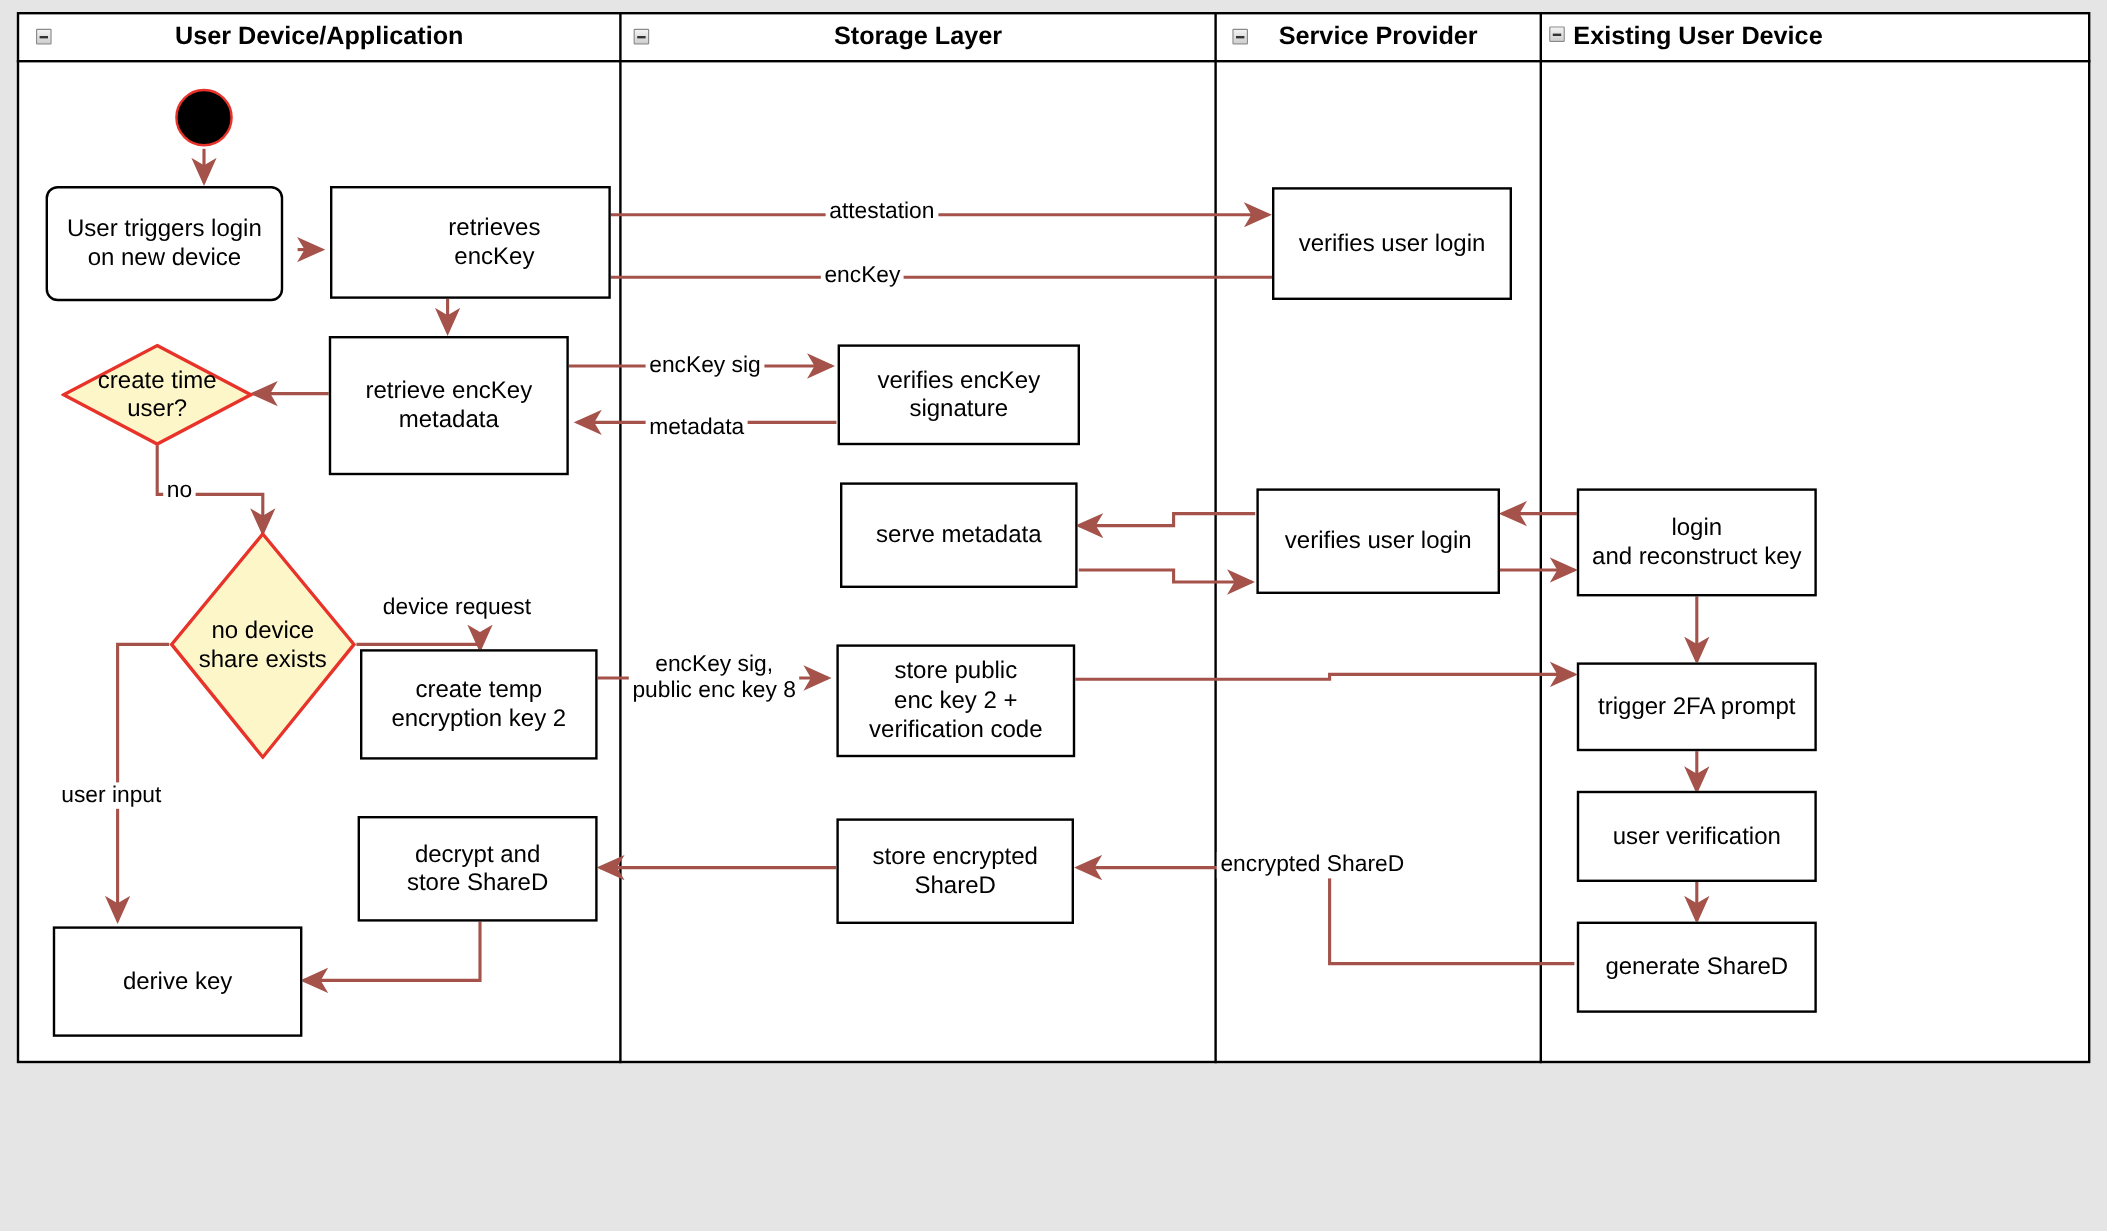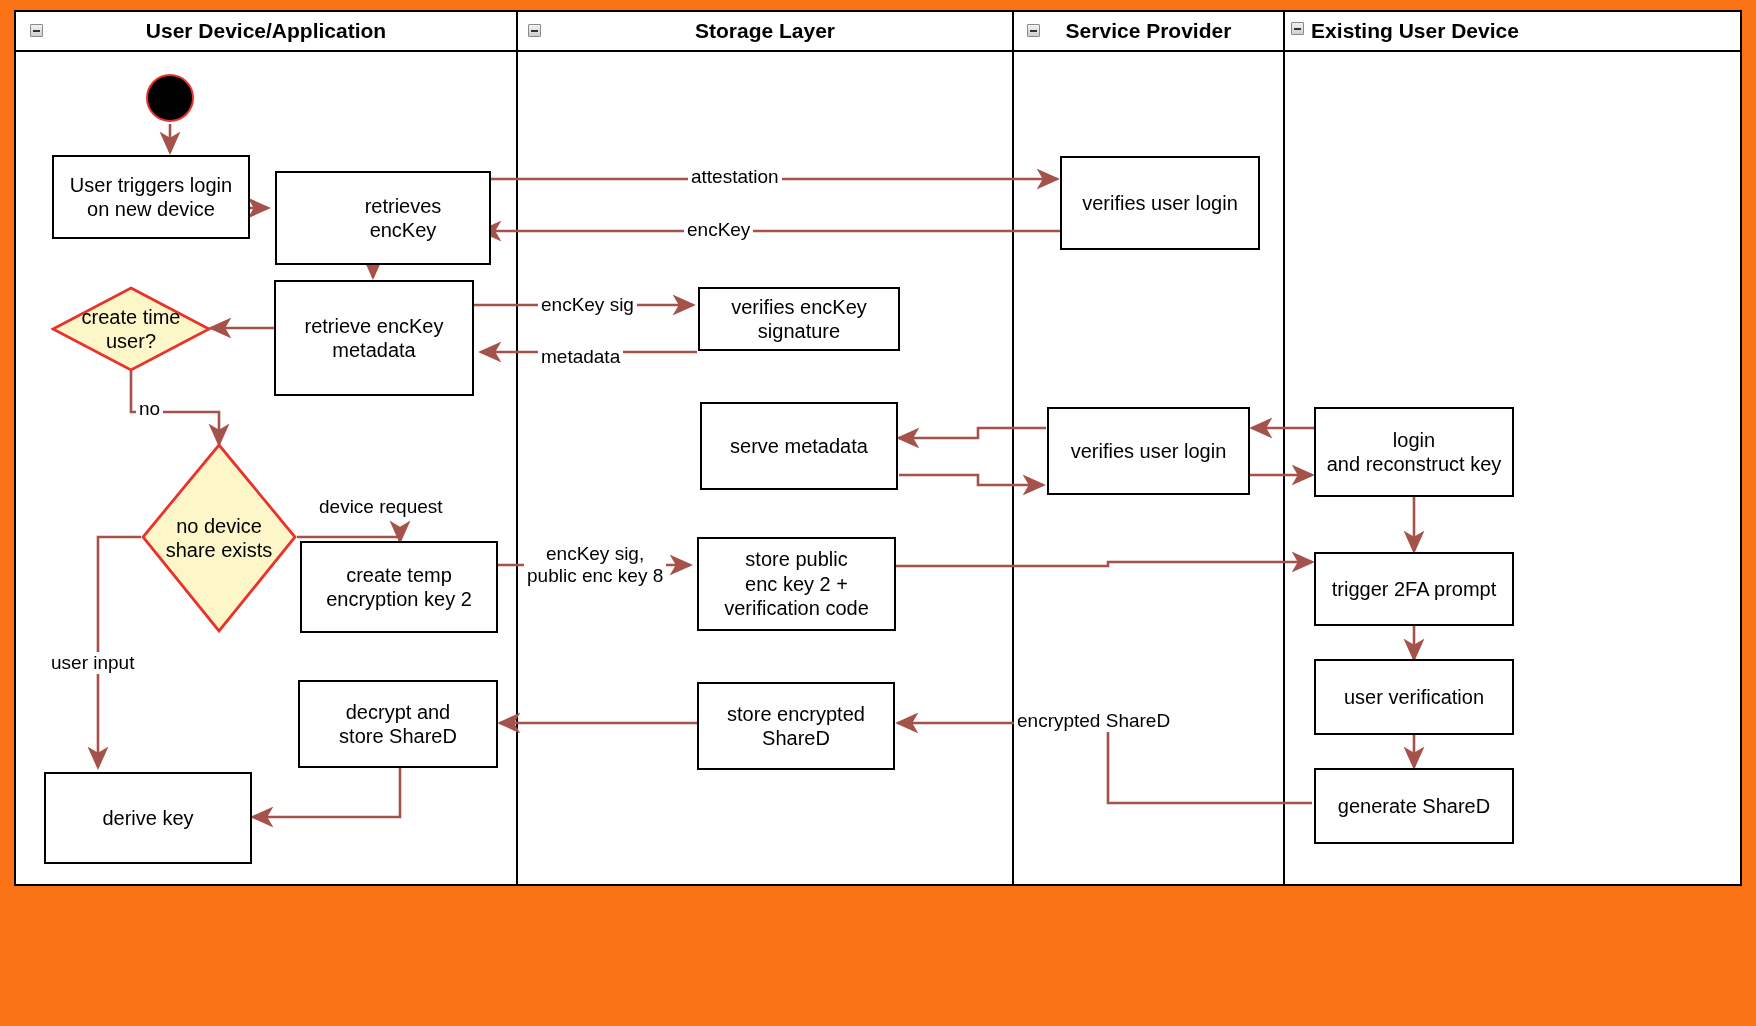--- a/index.html
+++ b/index.html
@@ -6,21 +6,21 @@
   html, body {
     margin: 0;
     padding: 0;
     background: #ffffff;
     font-family: "Liberation Sans", sans-serif;
   }
   #canvas {
     position: relative;
     width: 1756px;
     height: 1026px;
-    background: #f97316;
+    background: #e5e5e5;
     overflow: hidden;
   }
   
   .lane-frame {
     position: absolute;
     left: 14px;
     top: 10px;
     width: 1728px;
     height: 876px;
     border: 2px solid #000000;
@@ -218,24 +218,24 @@
       <path d="M 1312 803 L 1108 803 L 1108 723 L 898 723" marker-end="url(#ah)"></path>
 
       <path d="M 697 723 L 500 723" marker-end="url(#ah)"></path>
 
       <path d="M 400 766 L 400 817 L 253 817" marker-end="url(#ah)"></path>
     </g>
   </svg>
 
   <div class="initial-node" style="left:146px;top:74px;width:48px;height:48px;"></div>
 
-  <div class="node" style="left:52px;top:155px;width:198px;height:84px;">User triggers login
+  <div class="node" style="left:38px;top:155px;width:198px;height:96px;border-radius:10px;">User triggers login
 on new device</div>
 
-  <div class="node" style="left:275px;top:171px;width:216px;height:94px;padding-left:40px;">retrieves
+  <div class="node" style="left:275px;top:155px;width:234px;height:94px;padding-left:40px;">retrieves
 encKey</div>
 
   <div class="node" style="left:274px;top:280px;width:200px;height:116px;">retrieve encKey
 metadata</div>
 
   <div class="decision" style="left:51px;top:286px;width:160px;height:86px;">
     <svg width="160" height="86" viewBox="0 0 160 86" xmlns="http://www.w3.org/2000/svg">
       <polygon points="80,2 158,43 80,84 2,43" fill="#fdf6c8" stroke="#e8332a" stroke-width="2.8"></polygon>
     </svg>
     <div class="dtext">create time
@@ -251,21 +251,21 @@
   </div>
 
   <div class="node" style="left:300px;top:541px;width:198px;height:92px;">create temp
 encryption key 2</div>
 
   <div class="node" style="left:298px;top:680px;width:200px;height:88px;">decrypt and
 store ShareD</div>
 
   <div class="node" style="left:44px;top:772px;width:208px;height:92px;">derive key</div>
 
-  <div class="node" style="left:698px;top:287px;width:202px;height:64px;">verifies encKey
+  <div class="node" style="left:698px;top:287px;width:202px;height:84px;">verifies encKey
 signature</div>
 
   <div class="node" style="left:700px;top:402px;width:198px;height:88px;">serve metadata</div>
 
   <div class="node" style="left:697px;top:537px;width:199px;height:94px;">store public
 enc key 2 +
 verification code</div>
 
   <div class="node" style="left:697px;top:682px;width:198px;height:88px;">store encrypted
 ShareD</div>

